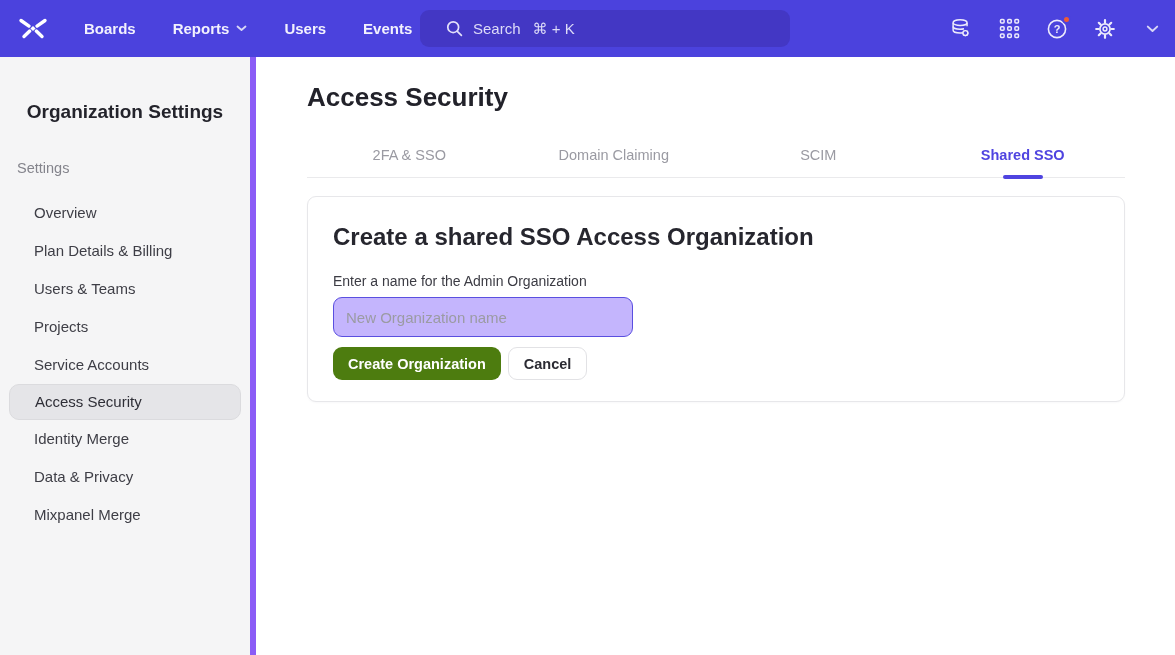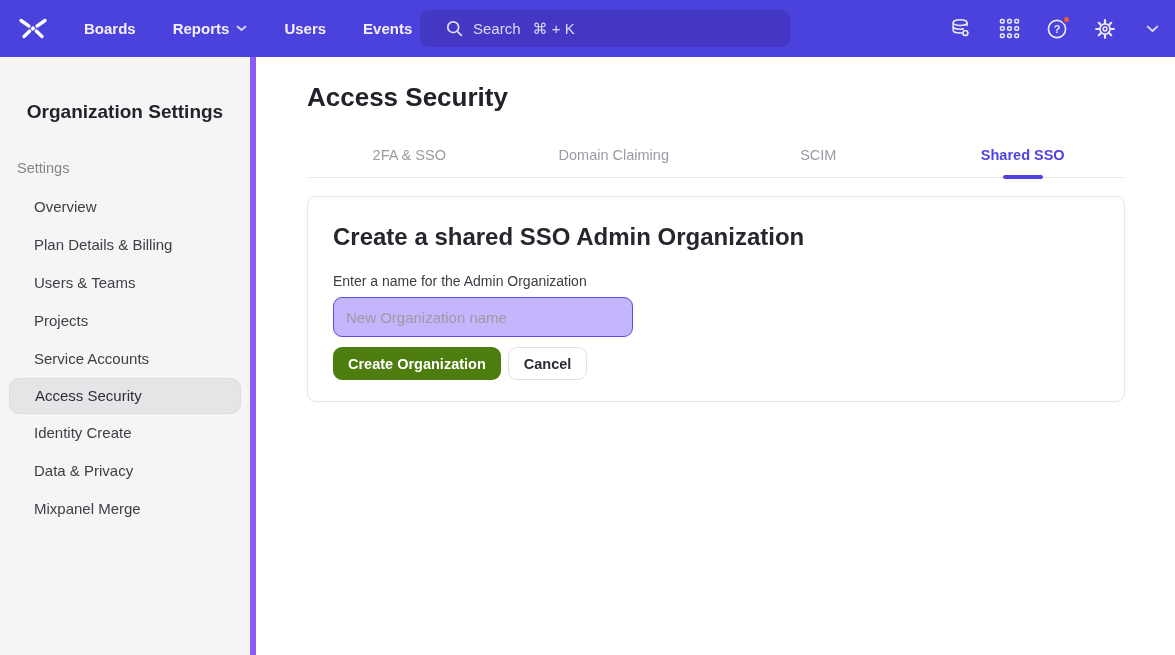--- a/index.html
+++ b/index.html
@@ -41,21 +41,21 @@
   .sidebar {
     width: 256px; flex: 0 0 256px;
     background: #F5F5F6;
     border-right: 6px solid #8b5cf6;
   }
   .sidebar-title {
     text-align: center; padding-top: 44px;
     font-size: 19px; font-weight: 700; color: #23232B;
   }
   .sidebar-section-label {
-    margin: 37px 0 12px 17px;
+    margin: 37px 0 18px 17px;
     font-size: 14.5px; color: #84848C;
   }
   .sidebar-items { margin-top: 10px; }
   .sidebar-item {
     height: 38px; line-height: 38px; padding-left: 34px;
     font-size: 15px; color: #3E3E46; cursor: pointer; white-space: nowrap;
   }
   .sidebar-item.active {
     margin: 0 9px; padding-left: 25px;
     height: 36px; line-height: 34px;
@@ -201,38 +201,38 @@
   <aside class="sidebar">
     <div class="sidebar-title">Organization Settings</div>
     <div class="sidebar-section-label">Settings</div>
     <div class="sidebar-items">
       <div class="sidebar-item">Overview</div>
       <div class="sidebar-item">Plan Details &amp; Billing</div>
       <div class="sidebar-item">Users &amp; Teams</div>
       <div class="sidebar-item">Projects</div>
       <div class="sidebar-item">Service Accounts</div>
       <div class="sidebar-item active">Access Security</div>
-      <div class="sidebar-item">Identity Create</div>
+      <div class="sidebar-item">Identity Merge</div>
       <div class="sidebar-item">Data &amp; Privacy</div>
       <div class="sidebar-item">Mixpanel Merge</div>
     </div>
   </aside>
 
   <main class="content">
     <h1 class="page-title">Access Security</h1>
 
     <div class="tabs">
       <div class="tab">2FA &amp; SSO</div>
       <div class="tab">Domain Claiming</div>
       <div class="tab">SCIM</div>
       <div class="tab active">Shared SSO</div>
     </div>
 
     <section class="card">
-      <h2 class="card-title">Create a shared SSO Admin Organization</h2>
+      <h2 class="card-title">Create a shared SSO Access Organization</h2>
       <div class="field-label">Enter a name for the Admin Organization</div>
       <input class="org-input" type="text" placeholder="New Organization name" style="">
       <div class="btn-row">
         <button class="btn btn-primary">Create Organization</button>
         <button class="btn btn-secondary">Cancel</button>
       </div>
     </section>
   </main>
 </div>
 

